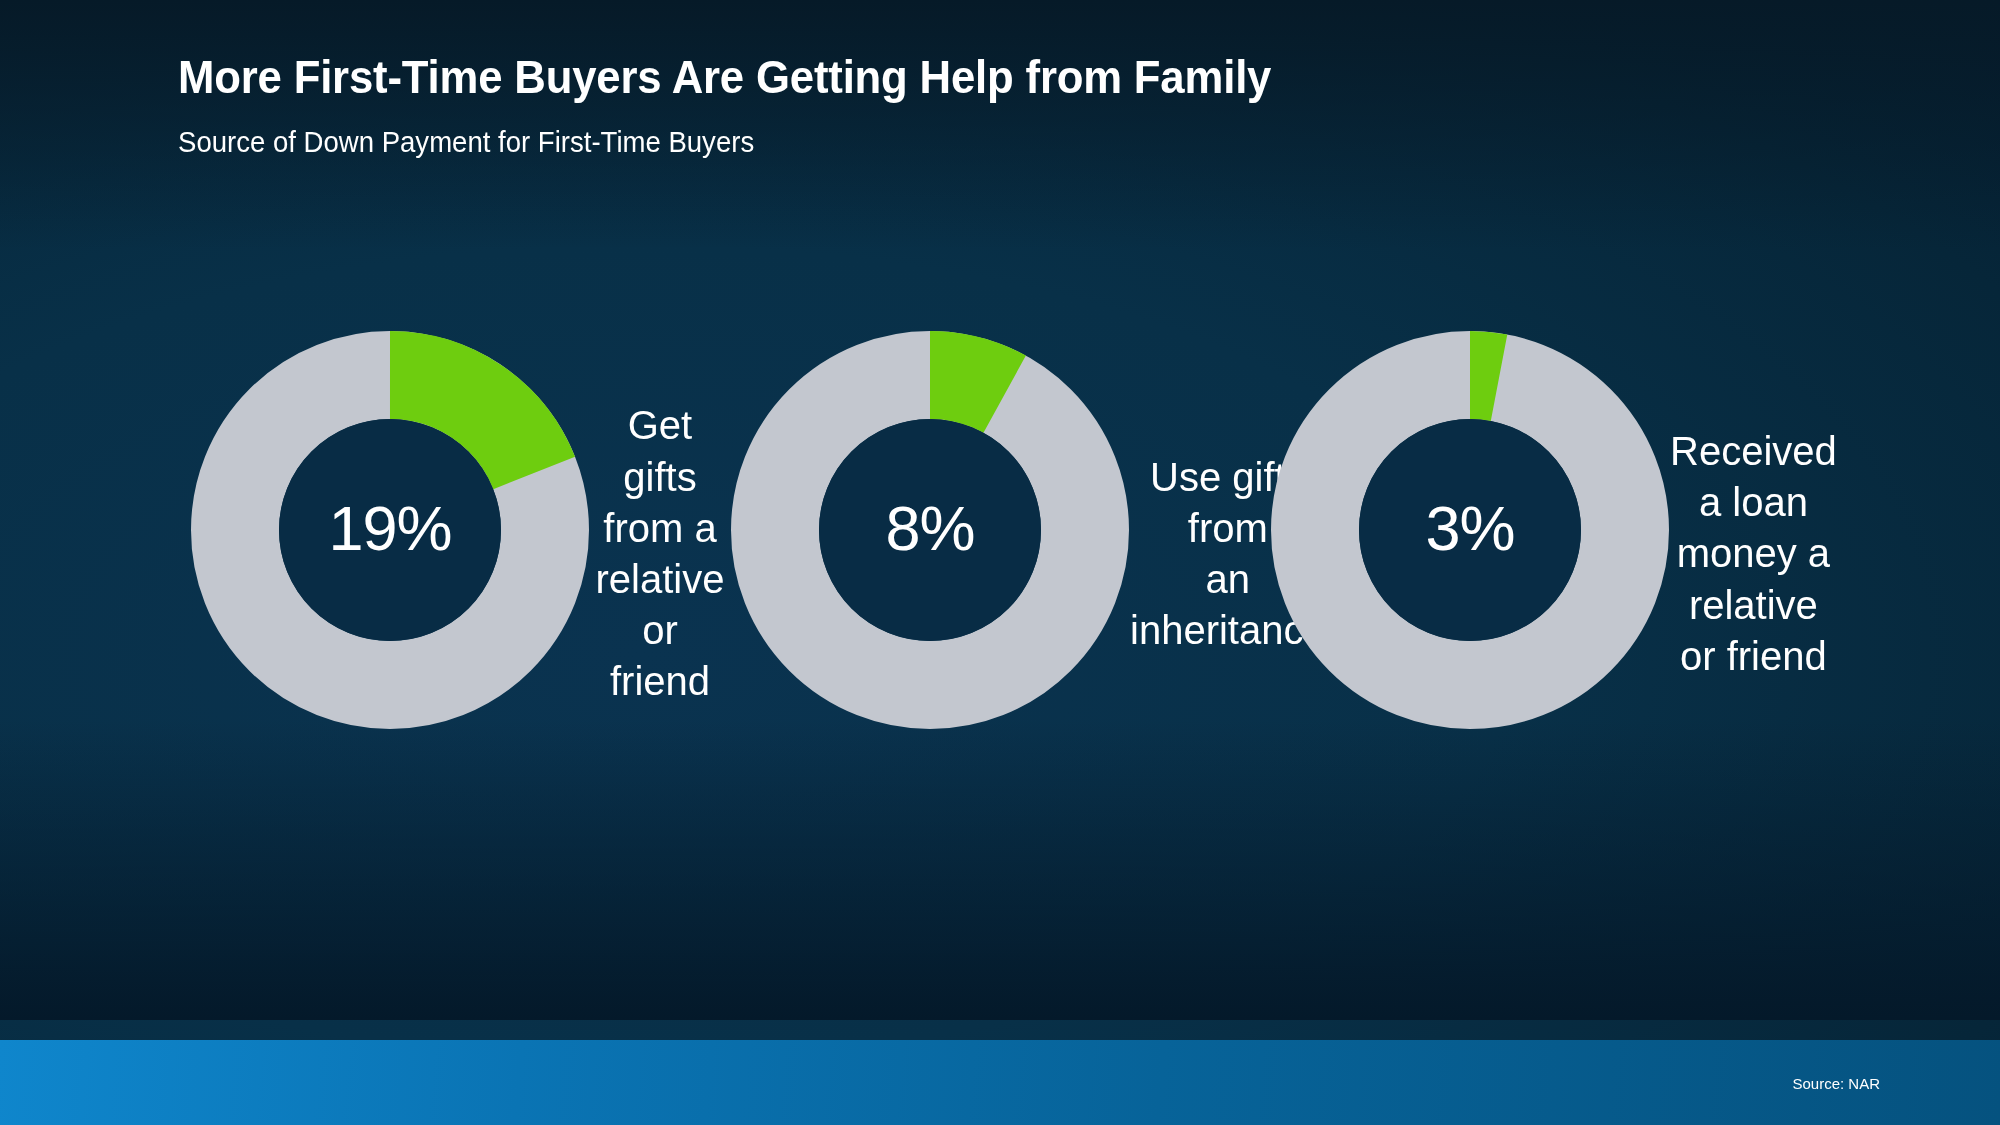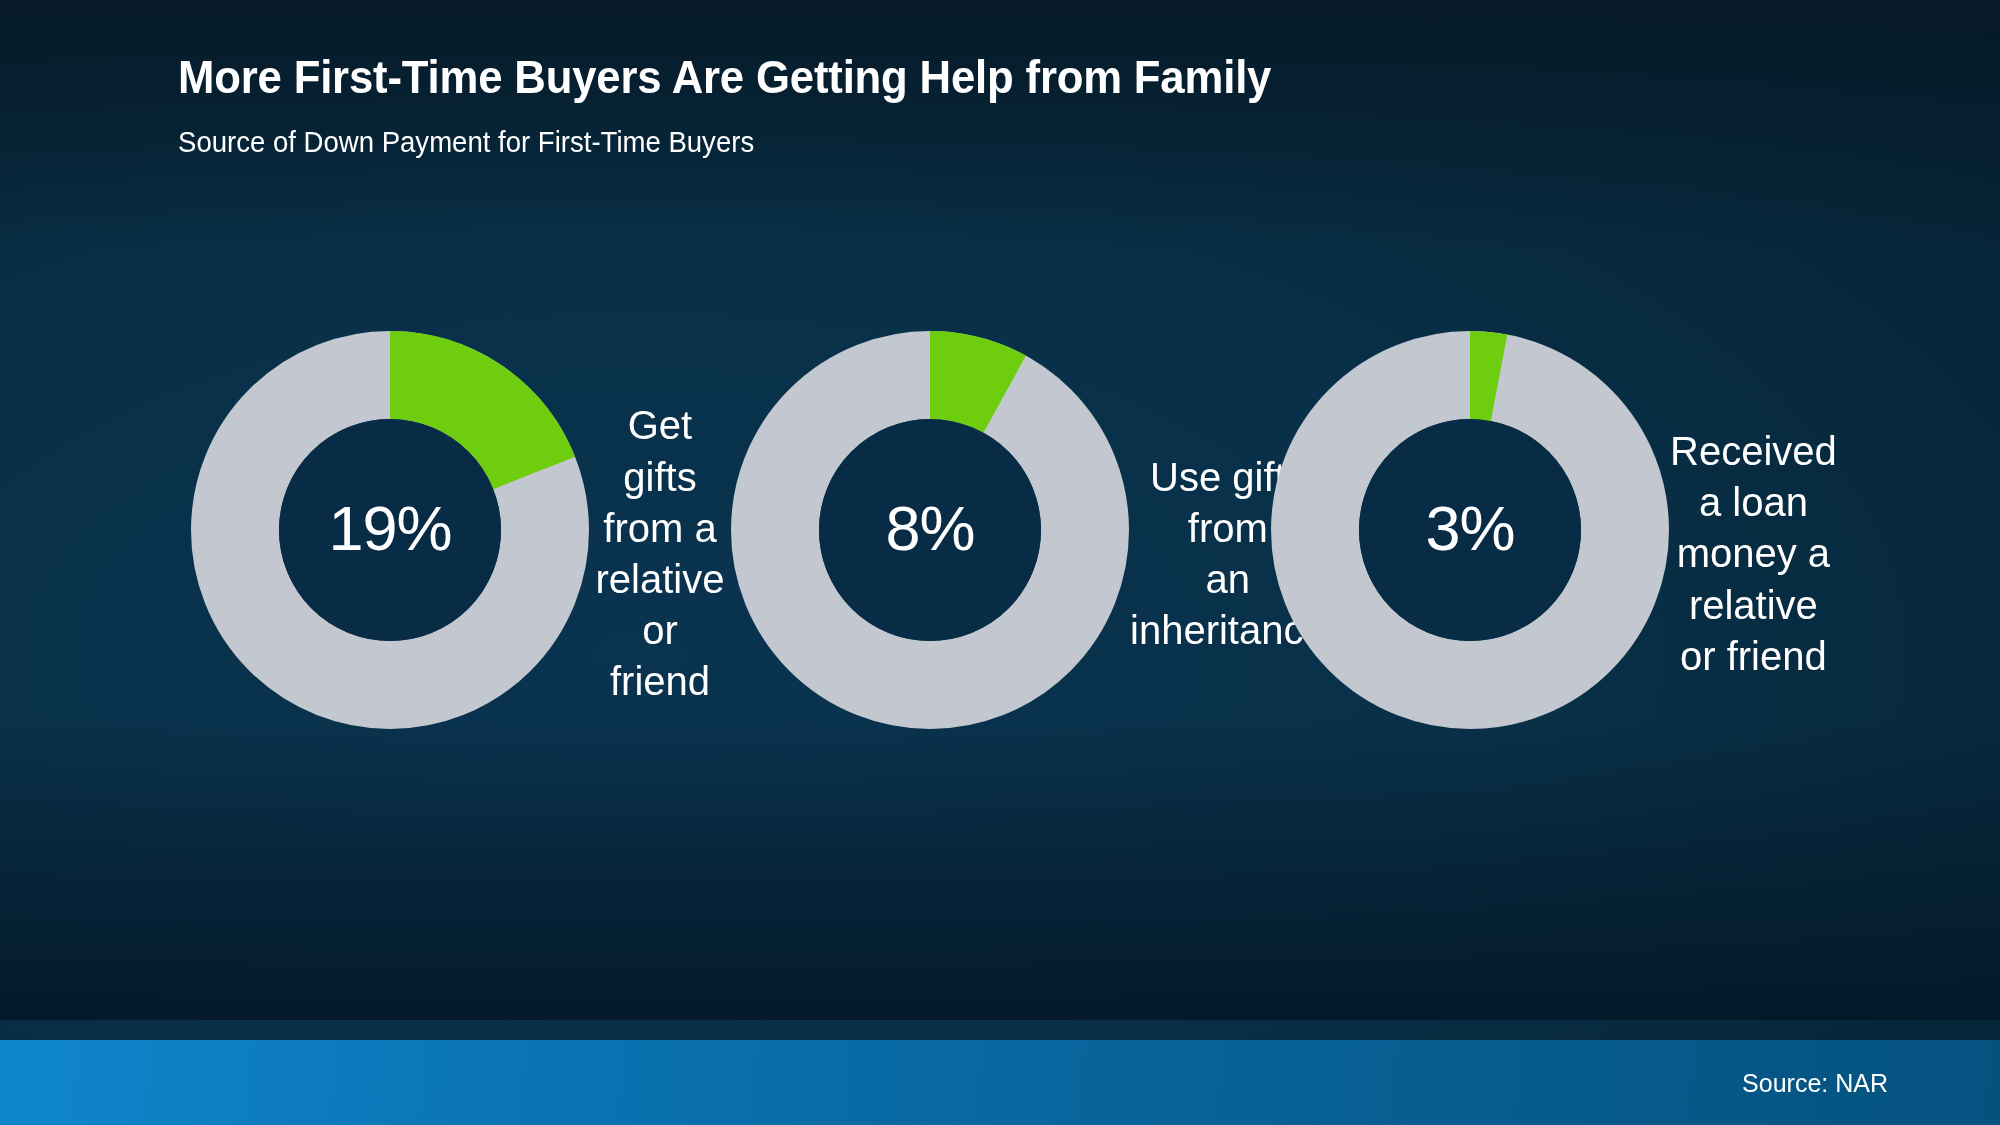--- a/index.html
+++ b/index.html
@@ -123,26 +123,26 @@
   .footer {
     position: absolute;
     left: 0;
     bottom: 0;
     width: 2000px;
     height: 85px;
     background: linear-gradient(95deg, #0f86cc 0%, #0a74b4 26%, #076399 58%, #05527f 100%);
   }
   .footer-source {
     position: absolute;
-    right: 112px;
+    right: 120px;
     top: 50%;
     transform: translateY(-50%);
     font-family: "Liberation Sans", sans-serif;
     font-weight: 400;
-    font-size: 25px;
+    font-size: 15px;
     color: #ffffff;
     white-space: nowrap;
     margin-left: 48px;
   }
 </style>
 </head>
 <body>
 
 <div id="stage">
   <div id="bg"></div>

